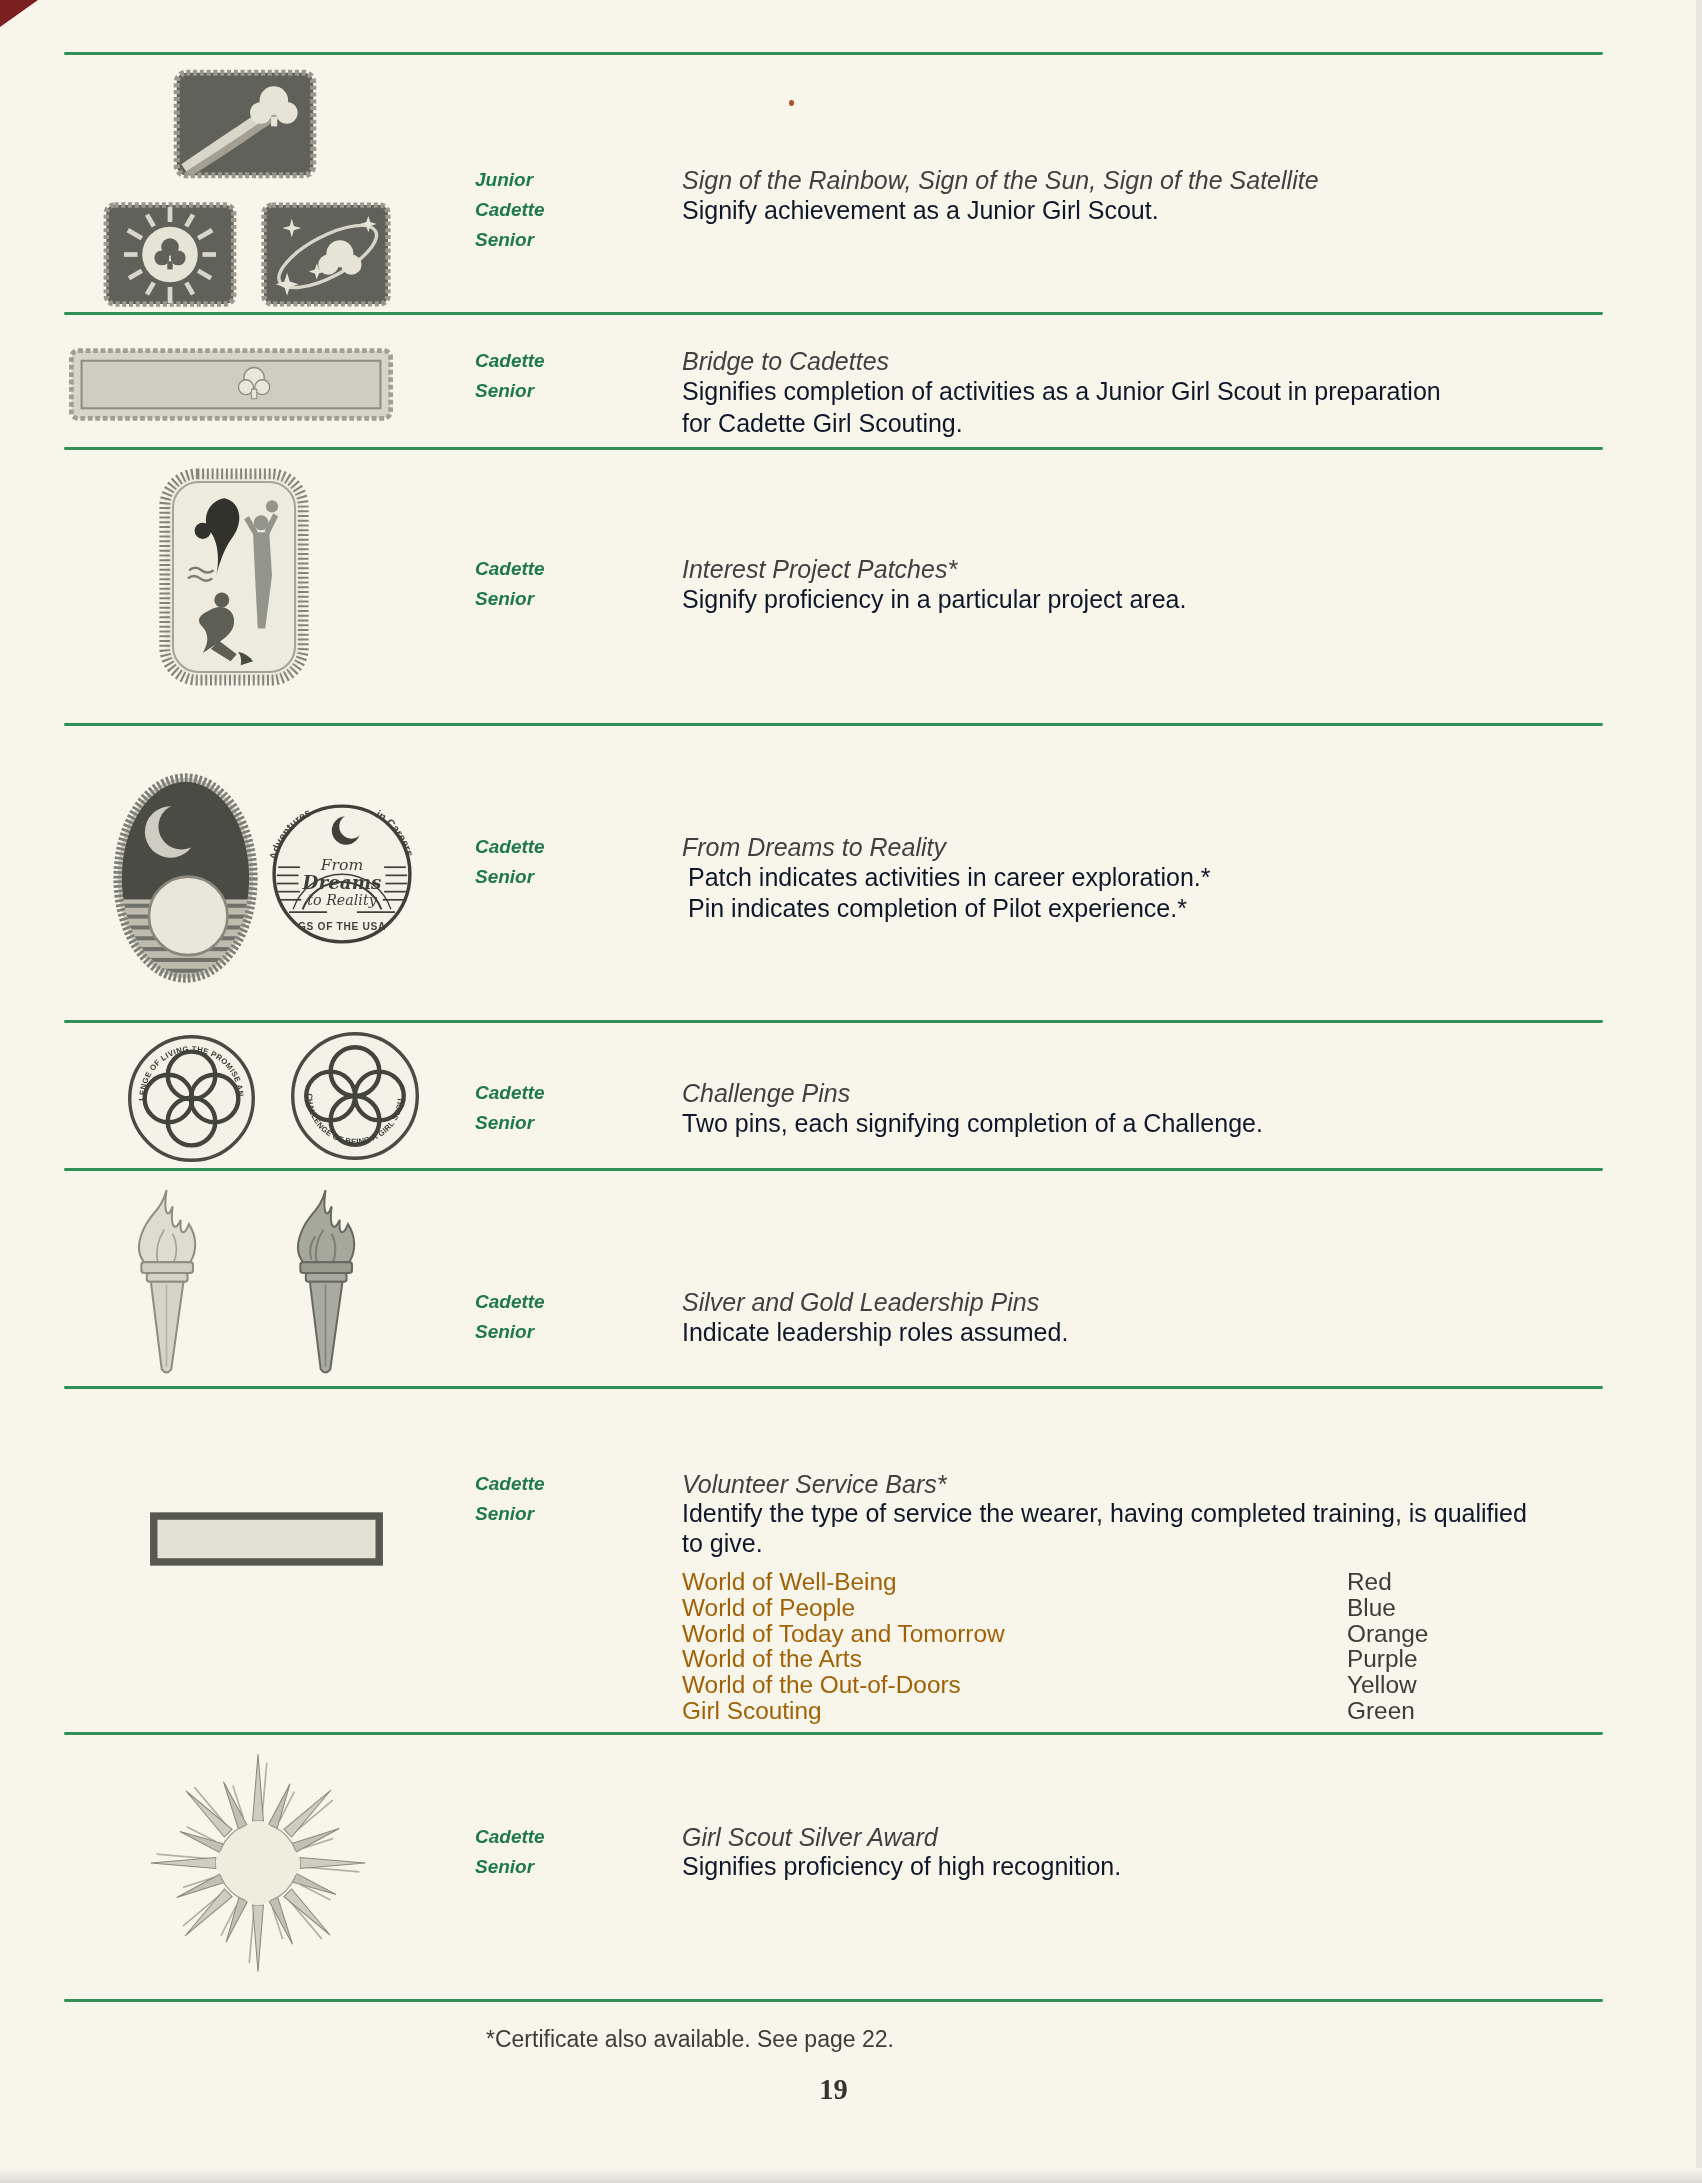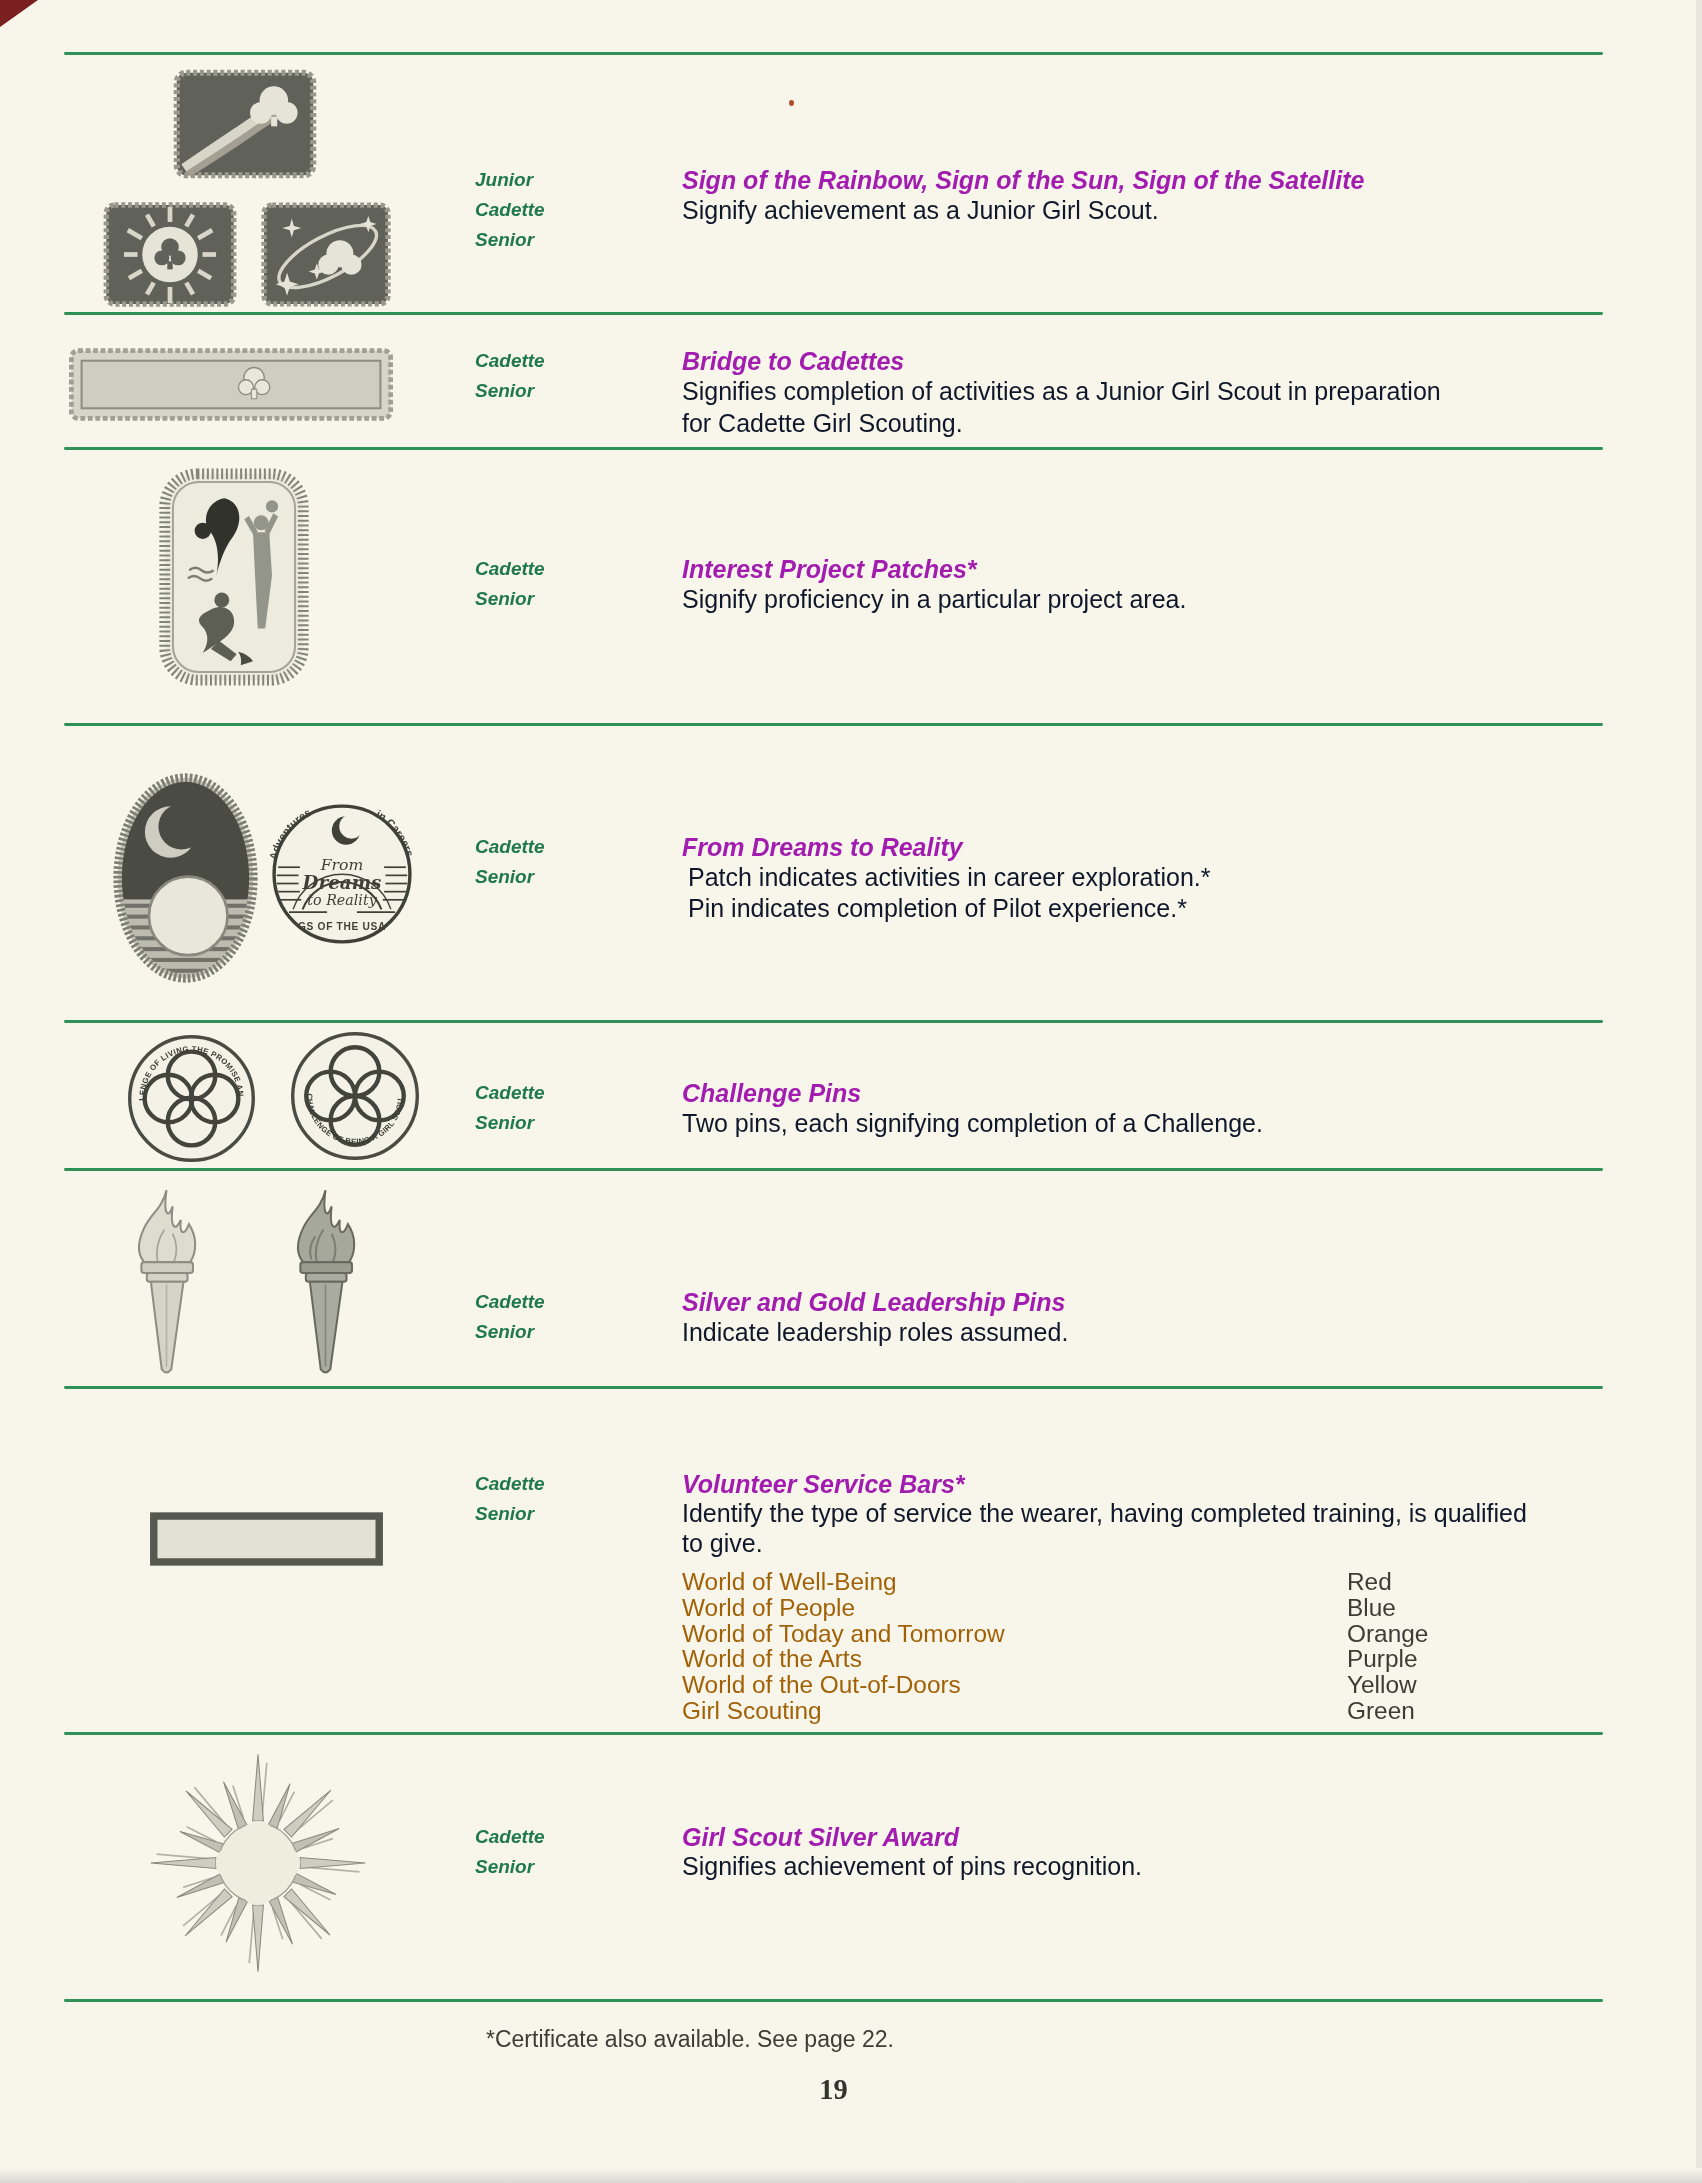--- a/index.html
+++ b/index.html
@@ -5,21 +5,21 @@
   html,body{margin:0;padding:0;}
   body{
     width:1703px;height:2183px;position:relative;
     background:#f8f5ea;
     font-family:"Liberation Sans",sans-serif;
     color:#3c3d36;overflow:hidden;
   }
   .rule{position:absolute;left:64px;width:1539px;height:3.4px;background:#2f9155;border-radius:1.4px;}
   .levels{position:absolute;left:475px;width:204px;}
   .levels span{display:block;font-size:19px;line-height:30px;font-weight:bold;font-style:italic;color:#20794a;}
-  .title{position:absolute;left:682px;font-size:25px;line-height:30px;font-style:italic;color:#a21caf;white-space:nowrap;font-weight:bold;}
+  .title{position:absolute;left:682px;font-size:25px;line-height:30px;font-style:italic;color:#404040;white-space:nowrap;}
   .bodyline{position:absolute;left:682px;font-size:25px;line-height:30px;color:#0f172a;white-space:nowrap;}
   .bodyline.indent{left:688px;text-align:center;}
   .svc-name{position:absolute;left:682px;font-size:24.4px;line-height:26px;color:#a16207;white-space:nowrap;}
   .svc-color{position:absolute;left:1347px;font-size:24.4px;line-height:26px;color:#3c3d36;white-space:nowrap;}
   .badge{position:absolute;}
   .footnote{position:absolute;left:486px;top:2026px;font-size:23px;color:#3c3d36;}
   .pagenum{position:absolute;left:64px;top:2074px;width:1539px;text-align:center;
     font-family:"Liberation Serif",serif;font-weight:bold;font-size:28.5px;color:#33342e;}
   .corner-mark{position:absolute;left:0;top:0;width:0;height:0;
     border-top:27px solid #7a2020;border-right:38px solid transparent;}
@@ -353,18 +353,18 @@
       <circle cx="36" r="26" fill="#efedde"></circle>
       <circle cy="36" r="26" fill="#efedde"></circle>
       <circle cx="-36" r="26" fill="#efedde"></circle>
     </g>
   </svg>
   <div class="levels" style="top:1822px">
     <span>Cadette</span>
     <span>Senior</span>
   </div>
   <div class="title" style="top:1822px">Girl Scout Silver Award</div>
-  <div class="bodyline" style="top:1851px">Signifies achievement of pins recognition.</div>
+  <div class="bodyline" style="top:1851px">Signifies proficiency of high recognition.</div>
 </div>
 
 <div class="footnote">*Certificate also available. See page 22.</div>
 <div class="pagenum">19</div>
 
 
 </body></html>

